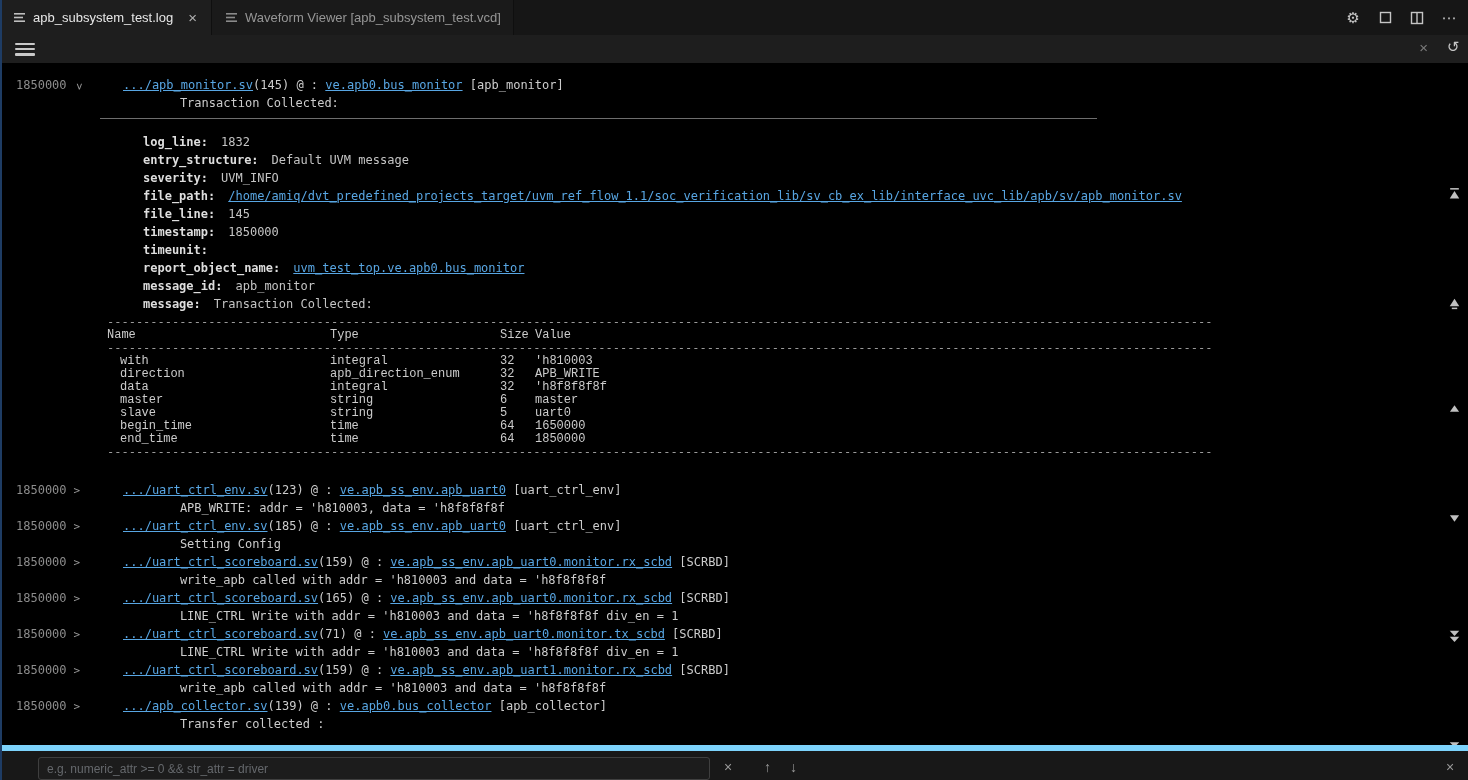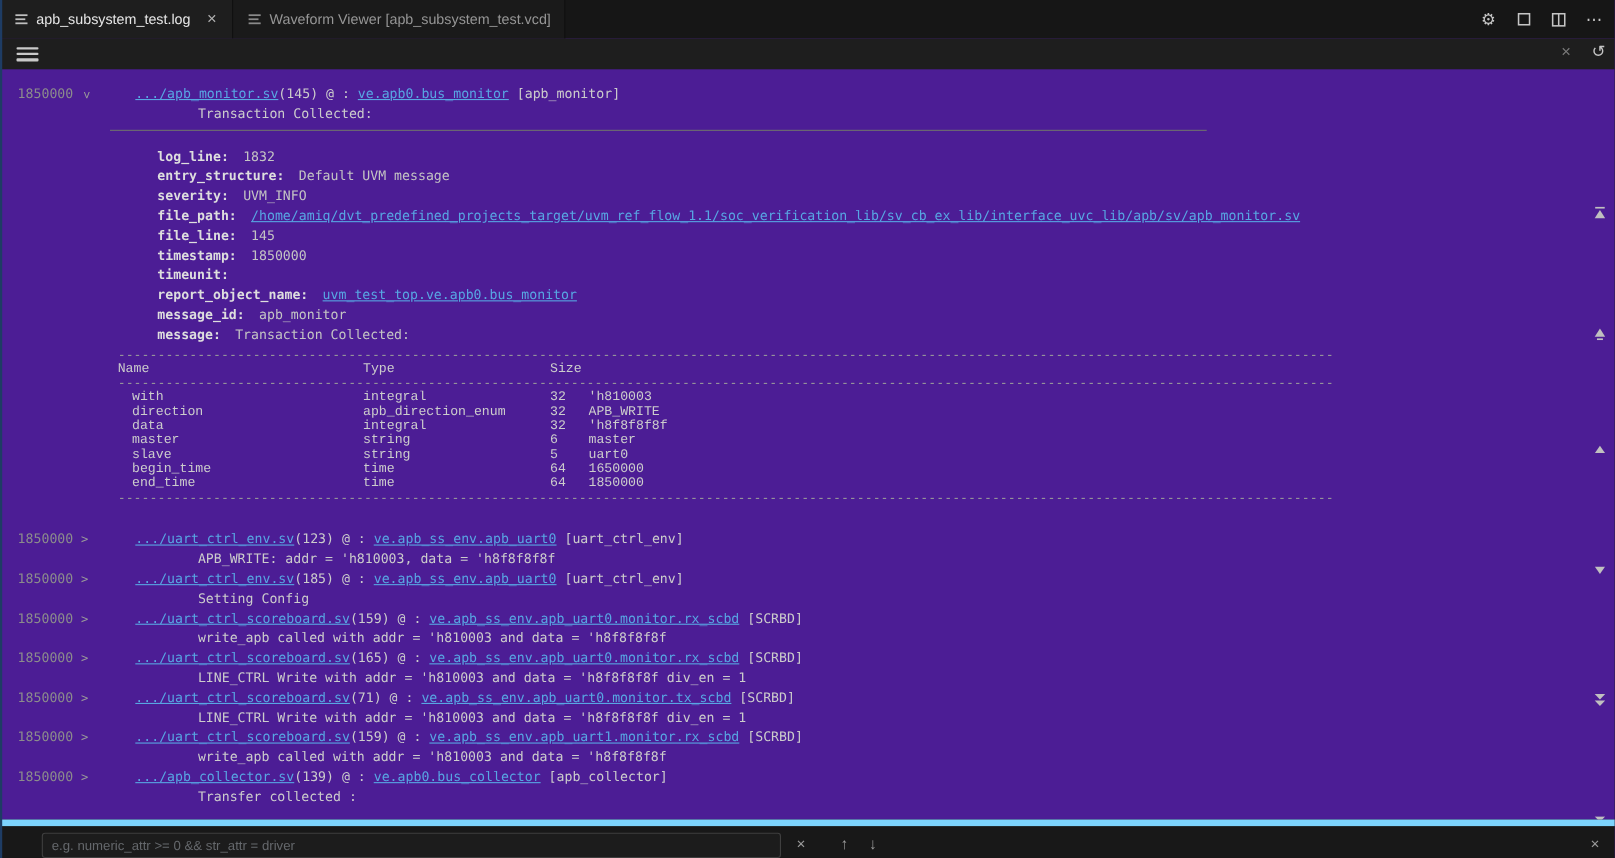--- a/index.html
+++ b/index.html
@@ -1,18 +1,18 @@
 <!DOCTYPE html>
 <html><head>
 <meta charset="utf-8">
 <style>
   * { margin:0; padding:0; box-sizing:border-box; }
   html,body { width:1468px; height:780px; overflow:hidden; background:#1e1e1e;
     font-family:"Liberation Sans", sans-serif; }
-  .window { position:relative; width:1468px; height:780px; background:#4c1d95; }
+  .window { position:relative; width:1468px; height:780px; background:#000000; }
   .accent-strip { position:absolute; left:0; top:0; width:2px; height:100%; background:#1e3c64; z-index:5; }
 
   
   .tabbar { height:35px; background:#161616; display:flex; align-items:stretch; position:relative; }
   .tab { display:flex; align-items:center; gap:7px; padding:0 12px 0 13px; font-size:13px;
     border-right:1px solid #0f0f0f; cursor:pointer; }
   .tab.active { background:#1e1e1e; color:#e7e7e7; }
   .tab.inactive { background:#1a1a1a; color:#969696; }
   .tab .ficon { width:13px; height:13px; flex:none; }
   .tab .close { color:#b0b0b0; font-size:15px; margin-left:6px; line-height:1; padding:0 2px; border-radius:3px; }
@@ -134,21 +134,21 @@
               <div class="dfield"><span class="dkey">severity:</span><span class="dval">UVM_INFO</span></div>
               <div class="dfield"><span class="dkey">file_path:</span><span class="dval lnk">/home/amiq/dvt_predefined_projects_target/uvm_ref_flow_1.1/soc_verification_lib/sv_cb_ex_lib/interface_uvc_lib/apb/sv/apb_monitor.sv</span></div>
               <div class="dfield"><span class="dkey">file_line:</span><span class="dval">145</span></div>
               <div class="dfield"><span class="dkey">timestamp:</span><span class="dval">1850000</span></div>
               <div class="dfield"><span class="dkey">timeunit:</span><span class="dval"></span></div>
               <div class="dfield"><span class="dkey">report_object_name:</span><span class="dval lnk">uvm_test_top.ve.apb0.bus_monitor</span></div>
               <div class="dfield"><span class="dkey">message_id:</span><span class="dval">apb_monitor</span></div>
               <div class="dfield"><span class="dkey">message:</span><span class="dval">Transaction Collected:</span></div>
               <div class="tblock">
                 <div class="sep">-----------------------------------------------------------------------------------------------------------------------------------------------------------</div>
-                <div class="trow"><span class="c-name">Name</span><span class="c-type">Type</span><span class="c-size">Size</span></div>
+                <div class="trow"><span class="c-name">Name</span><span class="c-type">Type</span><span class="c-size">Size</span><span class="c-value">Value</span></div>
                 <div class="sep">-----------------------------------------------------------------------------------------------------------------------------------------------------------</div>
                 <div class="trow indent"><span class="c-name">with</span><span class="c-type">integral</span><span class="c-size">32</span><span class="c-value">'h810003</span></div>
                 <div class="trow indent"><span class="c-name">direction</span><span class="c-type">apb_direction_enum</span><span class="c-size">32</span><span class="c-value">APB_WRITE</span></div>
                 <div class="trow indent"><span class="c-name">data</span><span class="c-type">integral</span><span class="c-size">32</span><span class="c-value">'h8f8f8f8f</span></div>
                 <div class="trow indent"><span class="c-name">master</span><span class="c-type">string</span><span class="c-size">6</span><span class="c-value">master</span></div>
                 <div class="trow indent"><span class="c-name">slave</span><span class="c-type">string</span><span class="c-size">5</span><span class="c-value">uart0</span></div>
                 <div class="trow indent"><span class="c-name">begin_time</span><span class="c-type">time</span><span class="c-size">64</span><span class="c-value">1650000</span></div>
                 <div class="trow indent"><span class="c-name">end_time</span><span class="c-type">time</span><span class="c-size">64</span><span class="c-value">1850000</span></div>
                 <div class="sep">-----------------------------------------------------------------------------------------------------------------------------------------------------------</div>
               </div>

